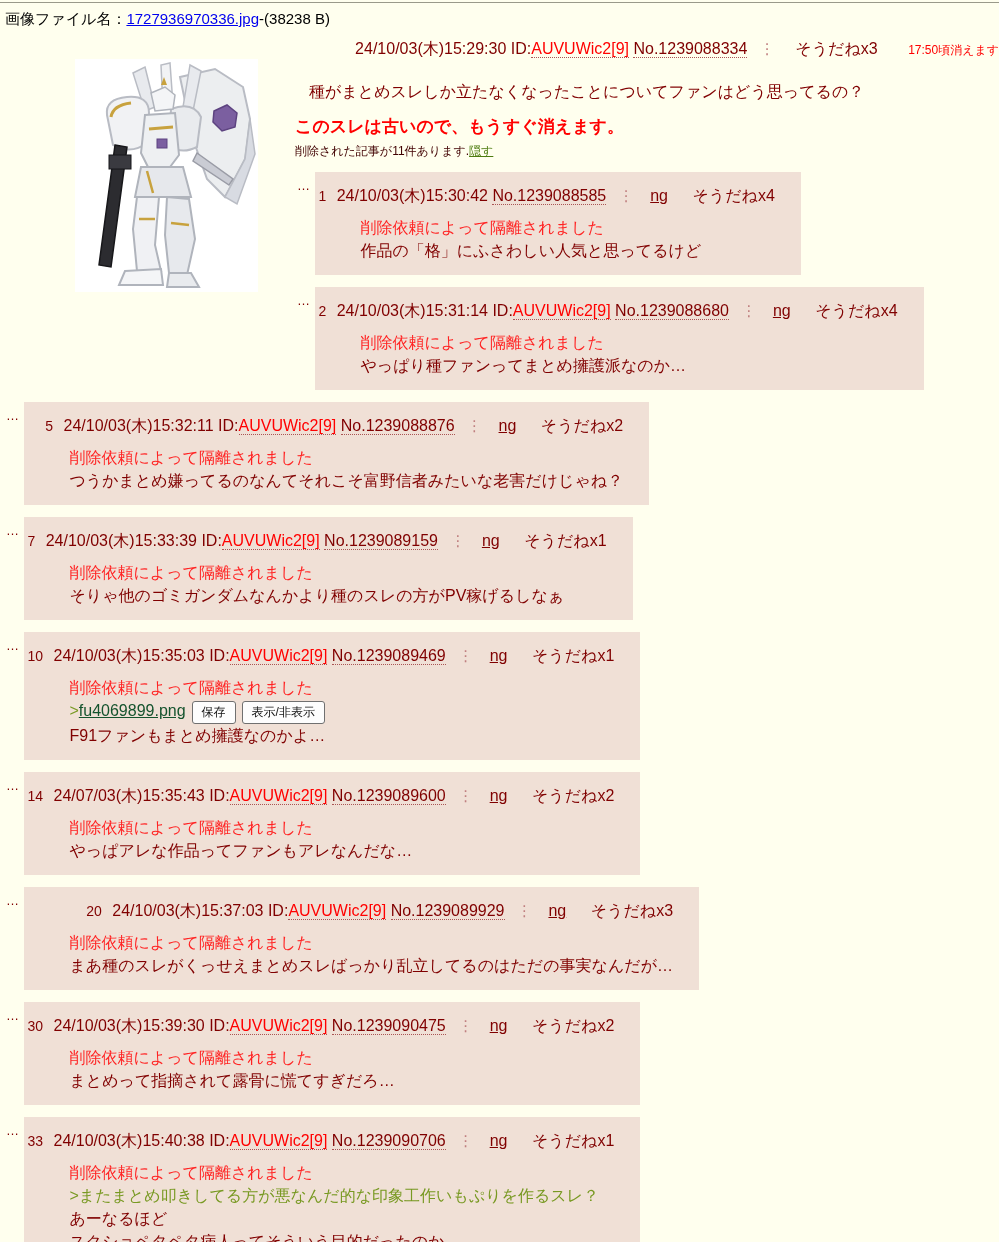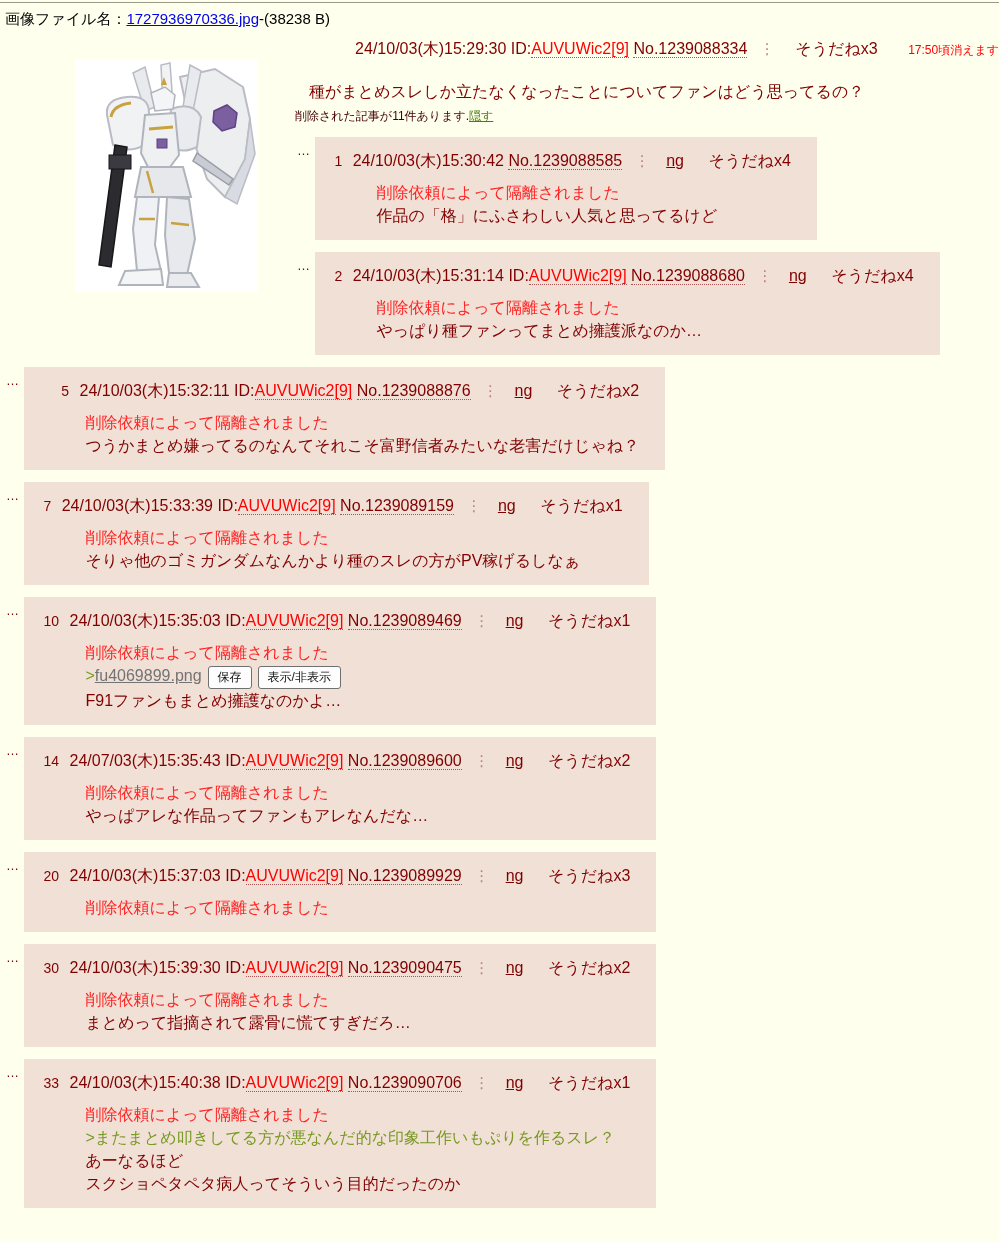--- a/index.html
+++ b/index.html
@@ -33,29 +33,29 @@
   .op-text { margin: 22px 8px 0 14px; color: #800000; }
   .old-warning { margin: 12px 0 0 0; color: #FF0000; font-weight: bold; font-size: 17px; }
   .deleted-count { margin: 5px 0 0 0; font-size: 12px; color: #400000; }
   .deleted-count a { color: #4d7c0f; text-decoration: underline; }
   .replies { margin-top: 4px; }
   .reply-row { margin: 12px 0 0 6px; white-space: nowrap; }
   .reply-row.indent { margin-left: 297px; }
   .dots { display: inline-block; vertical-align: top; padding-top: 6px; font-size: 13px;
           color: #800000; cursor: pointer; margin-right: 1px; }
   .reply { display: inline-block; vertical-align: top; background: #F0E0D6;
-           padding: 4px 26px 13px 19px; white-space: normal; }
+           padding: 4px 26px 13px 3px; white-space: normal; }
   .rnum { font-size: 14px; margin-right: 6px; }
   .reply-body { margin: 9px 0 0 42px; }
   .line { line-height: 23px; white-space: nowrap; }
   .line.deleted { color: #FF2222; }
   .line.text { color: #800000; }
   .line.quote { color: #789922; }
   .line.file .q { color: #789922; }
-  .filelink { color: #737373; text-decoration: underline; }
+  .filelink { color: #14532d; text-decoration: underline; }
   .btn { font-family: "Liberation Sans", "DejaVu Sans", sans-serif; font-size: 12px;
          padding: 2px 9px; margin-left: 6px; background: #fdfdfd;
          border: 1px solid #707070; border-radius: 3px; color: #111; cursor: pointer; }
 </style>
 </head>
 <body>
 
 <hr class="toprule">
 
 <div class="filebar">
@@ -108,20 +108,21 @@
   <div class="op-right">
     <div class="post-header">
       <span class="date">24/10/03(木)15:29:30</span>
       <span class="idlabel">ID:</span><span class="idval">AUVUWic2[9]</span>
       <span class="postno">No.1239088334</span>
       <span class="menu-dots">⋮</span>
       <span class="soudane">そうだねx3</span>
       <span class="expires">17:50頃消えます</span>
     </div>
     <div class="op-text">種がまとめスレしか立たなくなったことについてファンはどう思ってるの？</div>
+    <div class="old-warning">このスレは古いので、もうすぐ消えます。</div>
     <div class="deleted-count">
       <span>削除された記事が11件あります.</span><a href="#">隠す</a>
     </div>
   </div>
 
   <div class="replies">
   <div class="reply-row indent">
     <span class="dots">…</span>
     <div class="reply">
       <div class="post-header">
@@ -243,20 +244,21 @@
         <span class="rnum">20</span>
         <span class="date">24/10/03(木)15:37:03</span>
         <span class="idwrap"><span class="idlabel">ID:</span><span class="idval">AUVUWic2[9]</span></span>
         <span class="postno">No.1239089929</span>
         <span class="menu-dots">⋮</span>
         <a href="#" class="ng">ng</a>
         <span class="soudane">そうだねx3</span>
       </div>
       <div class="reply-body">
             <div class="line deleted">削除依頼によって隔離されました</div>
+            <div class="line text">まあ種のスレがくっせえまとめスレばっかり乱立してるのはただの事実なんだが…</div>
           </div>
     </div>
   </div>
 
   <div class="reply-row">
     <span class="dots">…</span>
     <div class="reply">
       <div class="post-header">
         <span class="rnum">30</span>
         <span class="date">24/10/03(木)15:39:30</span>

